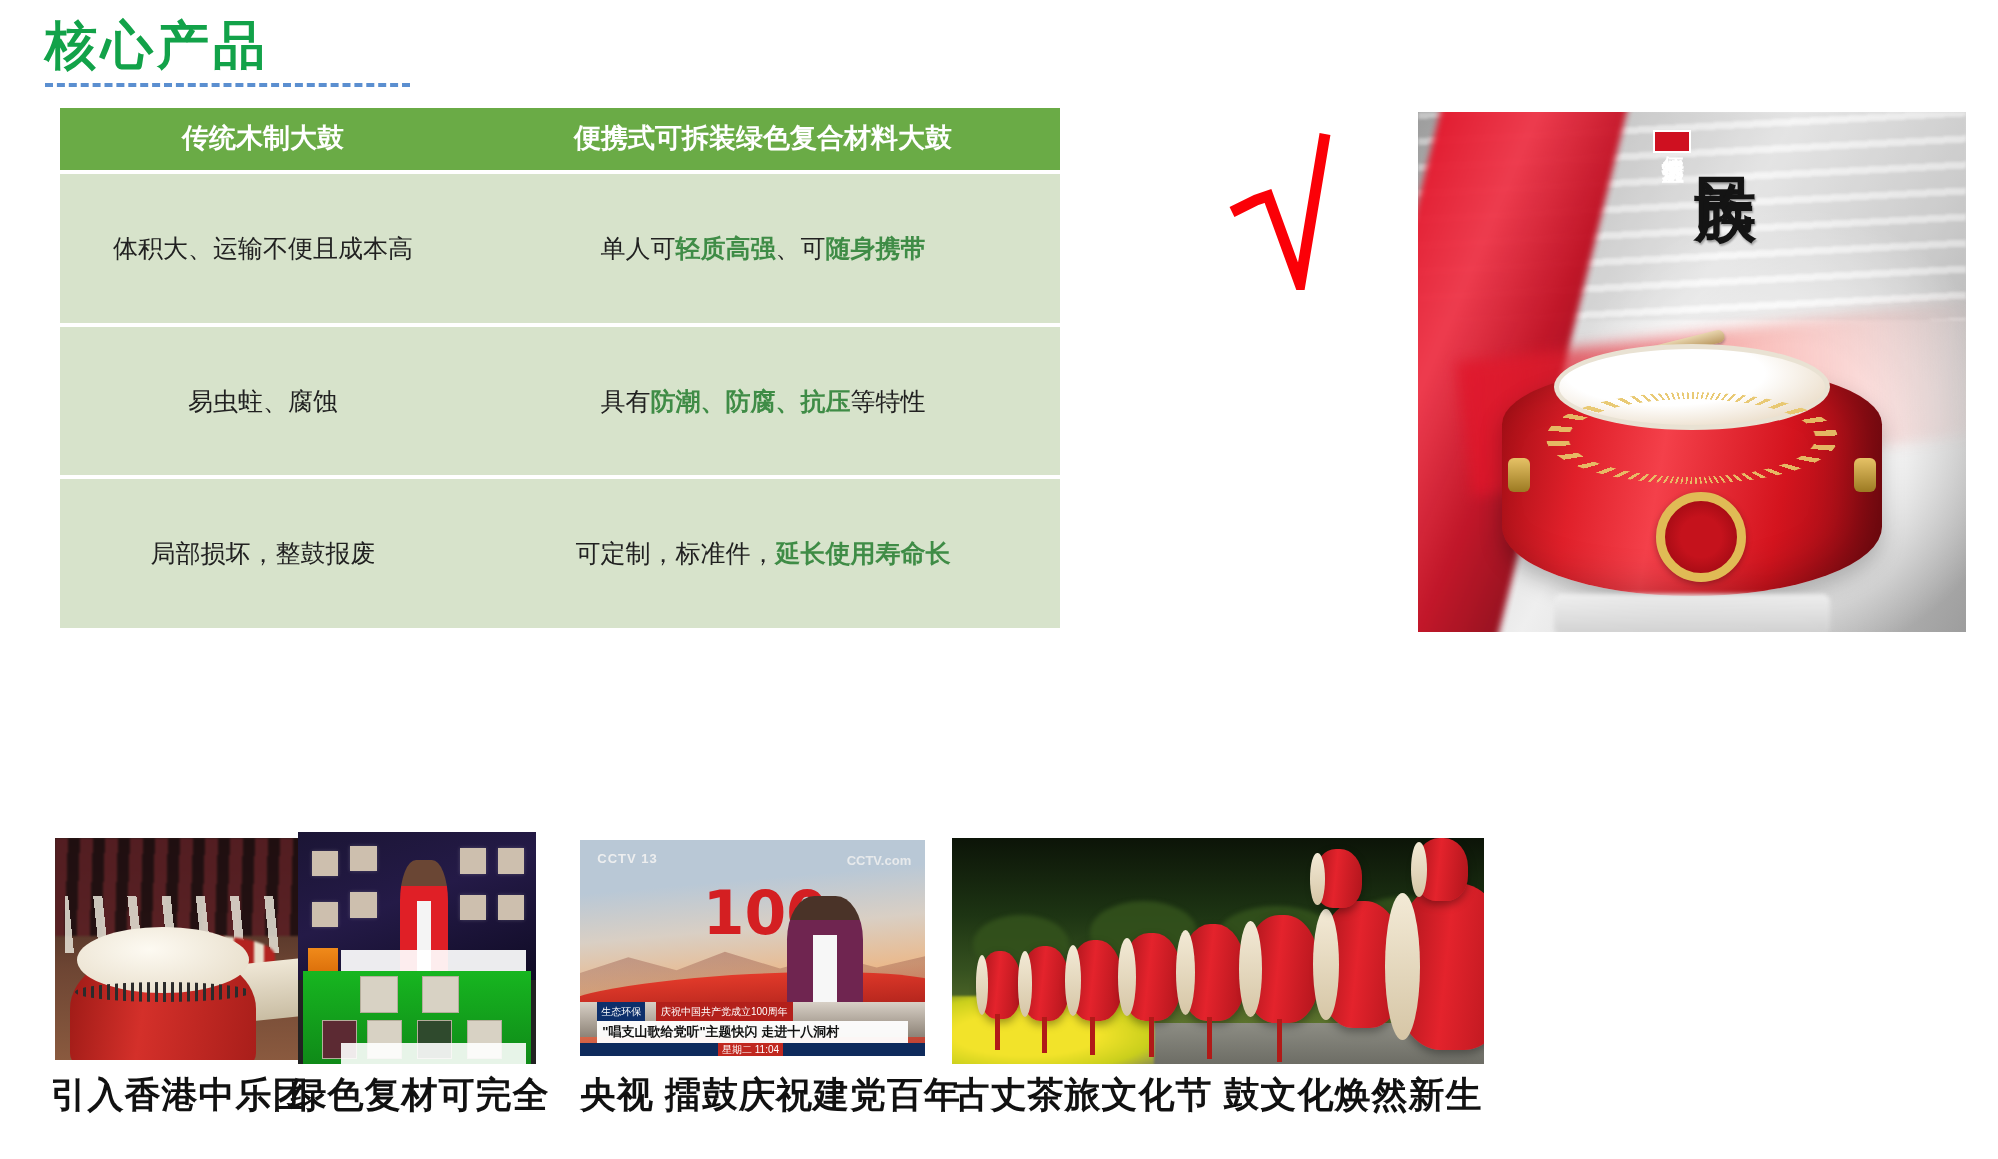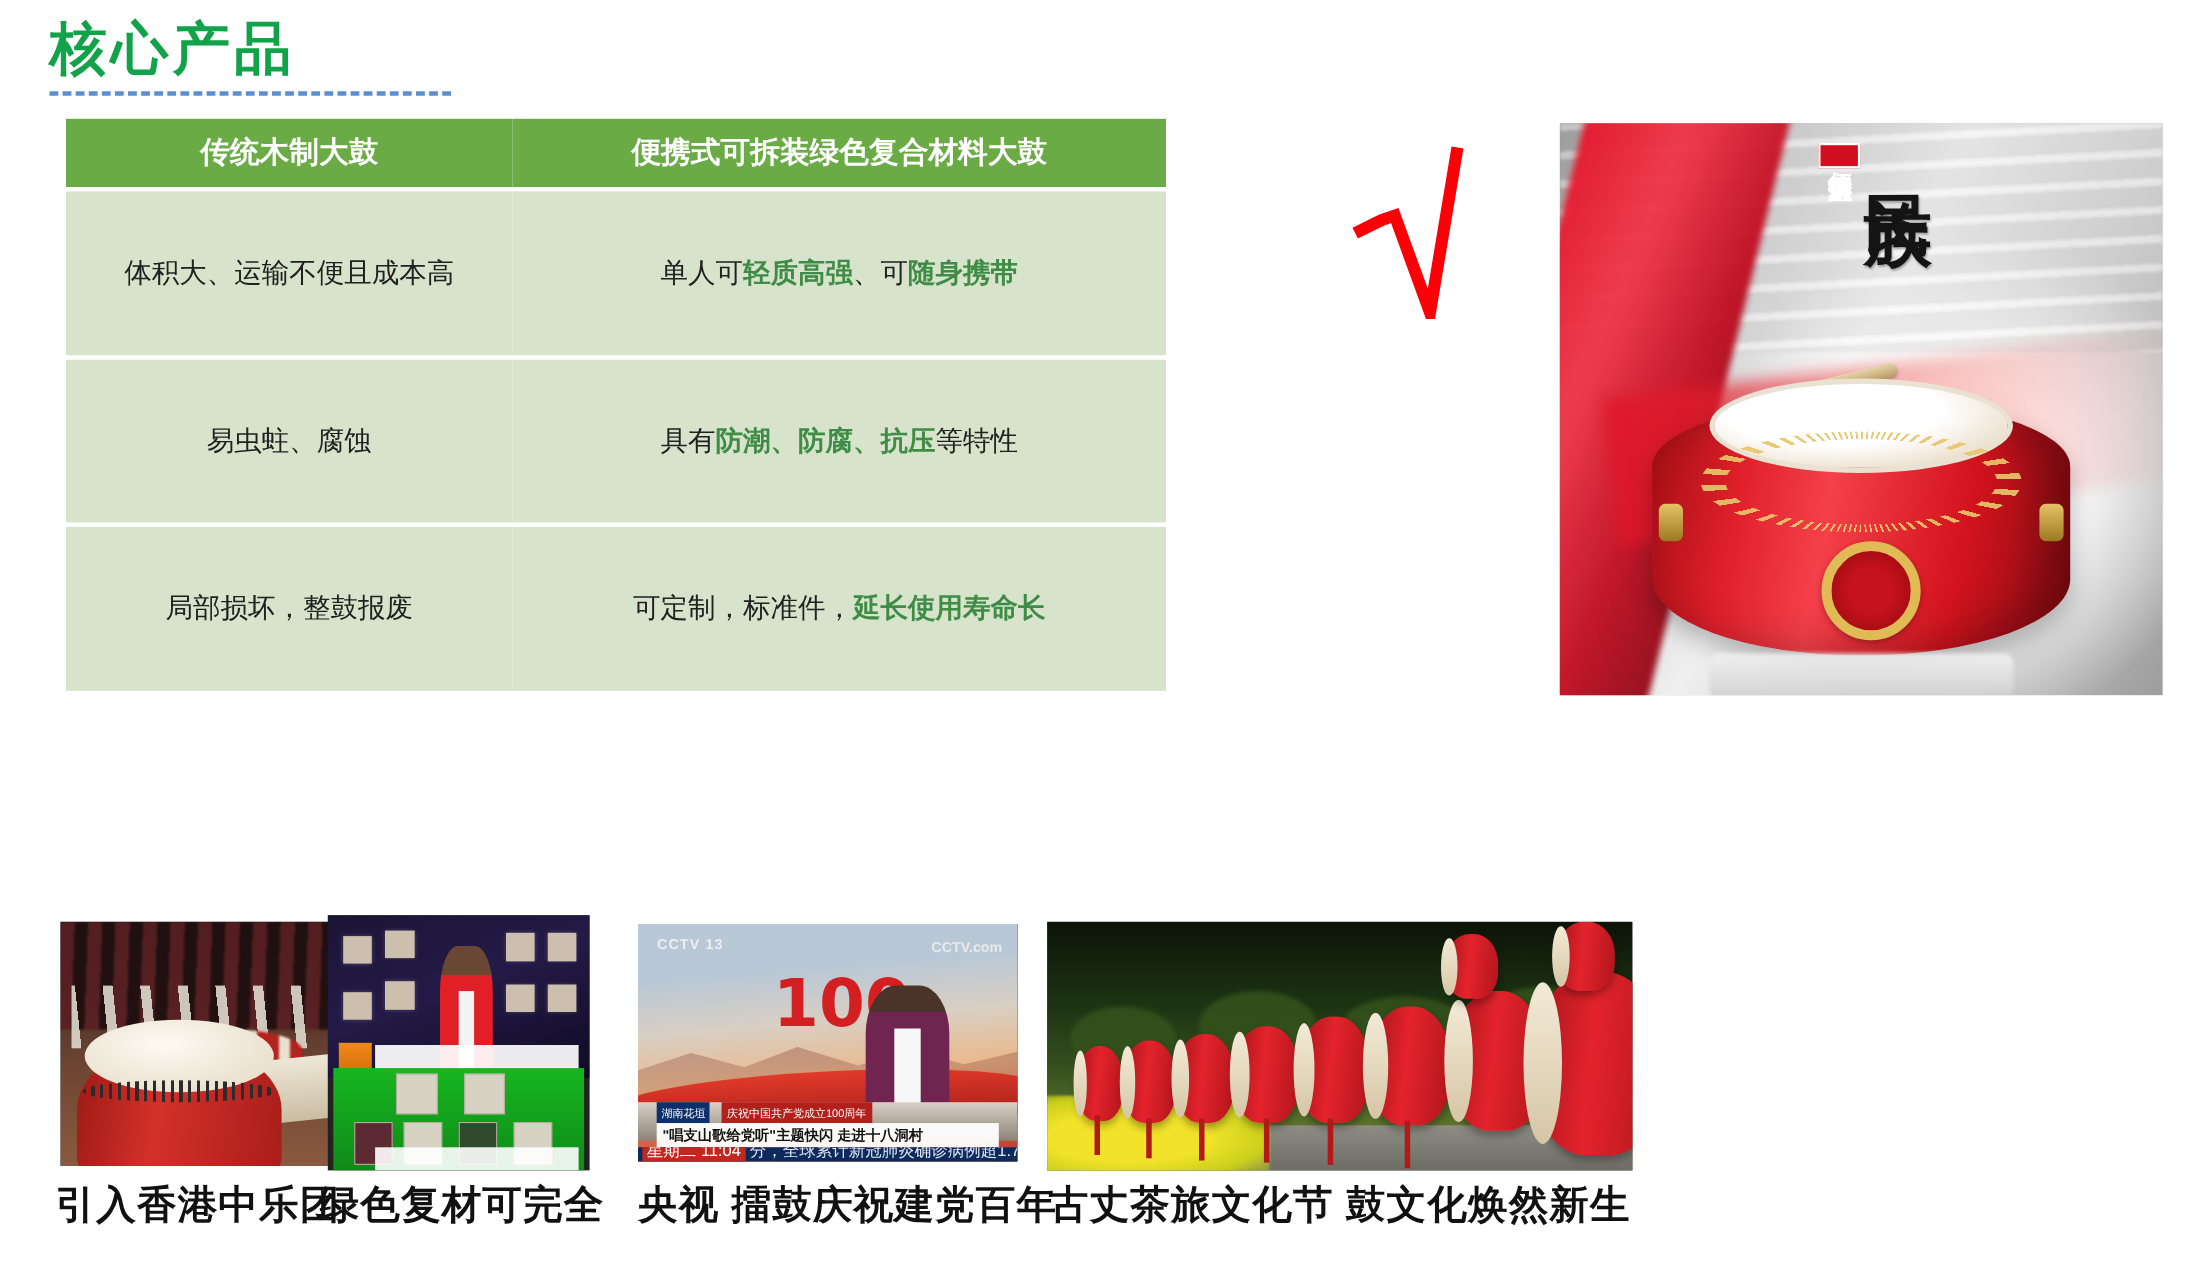--- a/index.html
+++ b/index.html
@@ -231,22 +231,22 @@
   .p3 .lbl{position:absolute;left:5%;bottom:16%;height:9%;
     background:#0d2f6b;color:#fff;font-size:10px;display:flex;align-items:center;
     padding:0 4px;box-sizing:border-box;}
   .p3 .lbl2{position:absolute;left:22%;bottom:16%;height:9%;
     background:#b3201b;color:#fff;font-size:10px;display:flex;align-items:center;
     padding:0 5px;box-sizing:border-box;white-space:nowrap;}
   .p3 .headline{position:absolute;left:5%;bottom:6%;width:90%;height:10%;
     background:rgba(255,255,255,.95);color:#111;font-size:13px;font-weight:bold;
     display:flex;align-items:center;padding:0 5px;box-sizing:border-box;white-space:nowrap;}
   .p3 .crawl{position:absolute;left:0;bottom:0;width:100%;height:6%;
-    background:#0e2a5c;color:#dfe7f5;font-size:15px;display:flex;align-items:flex-end;
-    padding:0 4px;box-sizing:border-box;white-space:nowrap;overflow:hidden;}
+    background:#0e2a5c;color:#dfe7f5;font-size:10px;display:flex;align-items:center;
+    padding:0 4px;box-sizing:border-box;white-space:nowrap;overflow:hidden;flex-direction:column;}
   .p3 .crawl .tm{background:#c0271f;color:#fff;padding:0 4px;margin-right:4px;}
 
   
   .p4{left:952px;top:20px;width:532px;height:226px;}
   .p4 .forest{position:absolute;inset:0;
     background:linear-gradient(180deg,#0c1408 0%,#1d3413 34%,#35501f 58%,#59702c 80%,#7b8e3a 100%);}
   .p4 .bush{position:absolute;border-radius:50%;background:rgba(52,82,28,.85);filter:blur(2px);}
   .p4 .yellow{position:absolute;left:-2%;bottom:-4%;width:40%;height:34%;
     background:radial-gradient(ellipse at 40% 50%,#f2e32a 0 40%,#c9cf1c 70%,rgba(150,160,20,0) 100%);
     filter:blur(1px);}
@@ -377,21 +377,21 @@
 
   <div class="ph p3">
     <div class="sky"></div>
     <div class="mtn"></div>
     <div class="cctv">CCTV 13</div>
     <div class="cctvcom">CCTV.com</div>
     <div class="logo100">100</div>
     <div class="wave"></div>
     <div class="anchor"></div>
     <div class="desk"></div>
-    <div class="lbl">湖南花垣</div>
+    <div class="lbl">生态环保</div>
     <div class="lbl2">庆祝中国共产党成立100周年</div>
     <div class="headline">"唱支山歌给党听"主题快闪 走进十八洞村</div>
     <div class="crawl">
       <span class="tm">星期二 11:04</span>
         <span>分，全球累计新冠肺炎确诊病例超1.782亿例，累计死亡病例超386万例。</span>
     </div>
   </div>
   <div class="cap c3">央视 擂鼓庆祝建党百年</div>
 
   <div class="ph p4">

